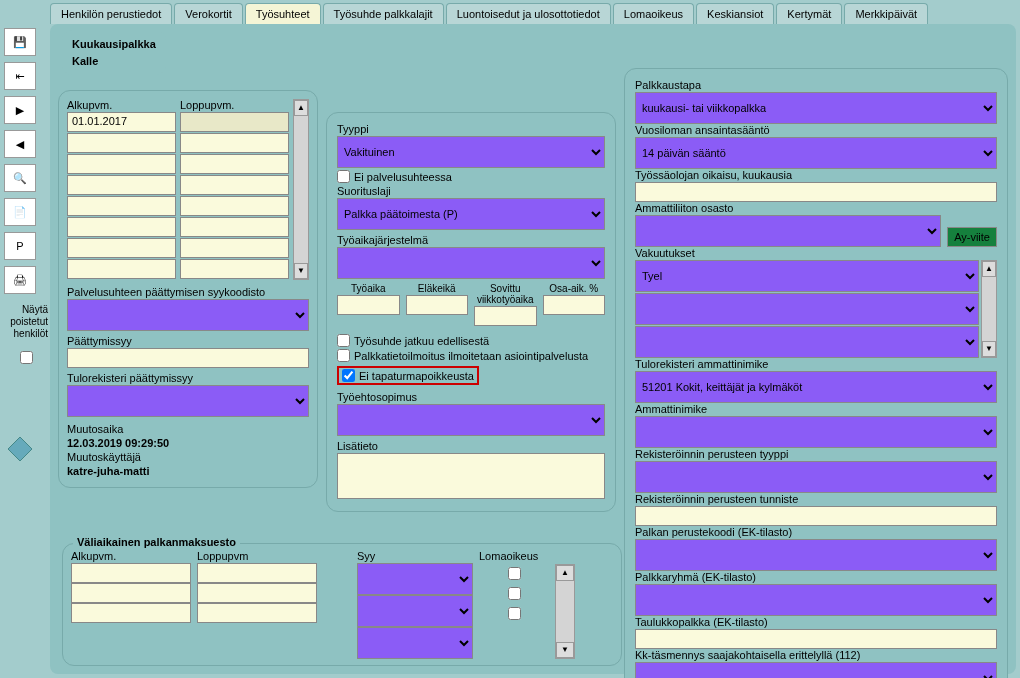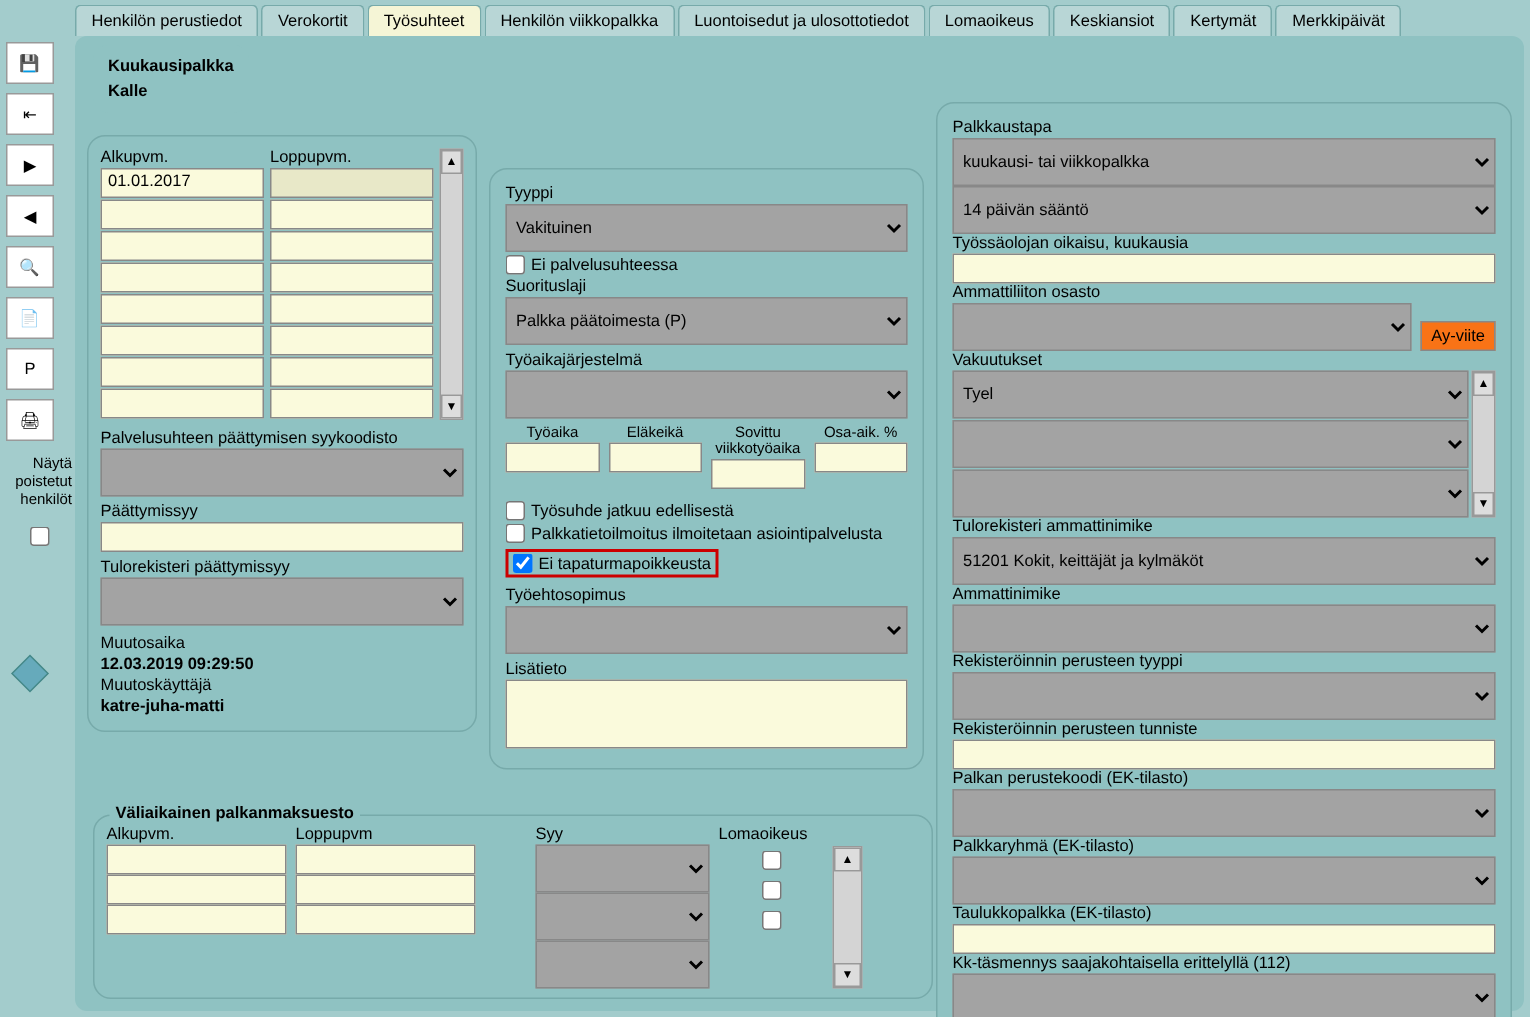--- a/index.html
+++ b/index.html
@@ -57,21 +57,21 @@
     padding: 0 4px; font-size: 11px; font-weight: bold;
   }
   
   .label { font-size: 11px; margin-bottom: 1px; }
   
   .input-field {
     width: 100%; height: 20px; background: #fafadc; border: 1px solid #888;
     padding: 2px 4px; font-size: 11px;
   }
   .select-field {
-    width: 100%; height: 32px; background: #a3a3a3; border: 1px solid #888;
+    width: 100%; height: 32px; background: #8b5cf6; border: 1px solid #888;
     padding: 1px 2px; font-size: 11px;
   }
   
   .date-table { display: flex; gap: 4px; }
   .date-col { flex: 1; }
   .date-col .label { font-size: 11px; }
   .date-row { height: 20px; background: #fafadc; border: 1px solid #888; padding: 2px 4px; margin-bottom: 1px; }
   .date-row-readonly { background: #e8e8c8; }
   
   .scroll-stub {
@@ -86,21 +86,21 @@
   .highlighted { border: 2px solid #c00; padding: 1px 3px; display: inline-flex; }
   
   .info-row { font-size: 11px; margin: 2px 0; }
   .info-row.bold { font-weight: bold; }
   
   .four-col { display: flex; gap: 6px; }
   .four-col > div { flex: 1; }
   .four-col .label { text-align: center; font-size: 10px; }
   
   .inline-row { display: flex; gap: 6px; align-items: flex-end; }
-  .ay-btn { height: 20px; padding: 0 6px; background: #f97316; border: 1px solid #888; cursor: pointer; }
+  .ay-btn { height: 20px; padding: 0 6px; background: #15803d; border: 1px solid #888; cursor: pointer; }
   
   .textarea-field { width: 100%; height: 46px; background: #fafadc; border: 1px solid #888; resize: none; }
   
   .temp-group { position: absolute; bottom: 8px; left: 12px; width: 560px; }
   .temp-cols { display: flex; gap: 6px; }
   .temp-cols > div { }
   .temp-cols .c1, .temp-cols .c2 { width: 120px; }
   .temp-cols .c3 { width: 150px; padding-left: 34px; }
   .temp-cols .c4 { width: 70px; }
   .temp-cols .c5 { width: 20px; }
@@ -142,21 +142,21 @@
     <svg width="28" height="28" viewBox="0 0 28 28">
         <polygon points="14,2 26,14 14,26 2,14" fill="#6ab" stroke="#488" stroke-width="1"></polygon>
       </svg>
   </div>
 </div>
 
 <div class="tabs">
   <div class="tab">Henkilön perustiedot</div>
   <div class="tab">Verokortit</div>
   <div class="tab active">Työsuhteet</div>
-  <div class="tab">Henkilön viikkopalkka</div>
+  <div class="tab">Työsuhde palkkalajit</div>
   <div class="tab">Luontoisedut ja ulosottotiedot</div>
   <div class="tab">Lomaoikeus</div>
   <div class="tab">Keskiansiot</div>
   <div class="tab">Kertymät</div>
   <div class="tab">Merkkipäivät</div>
 </div>
 
 <div class="main">
 
   <div class="header-box">
@@ -250,20 +250,21 @@
       <div style="height:4px"></div>
       <div class="label">Lisätieto</div>
       <textarea class="textarea-field" style=""></textarea>
     </div>
   </div>
 
   <div class="col col3">
     <div class="group" style="padding:10px;">
       <div class="label">Palkkaustapa</div>
       <select class="select-field"><option>kuukausi- tai viikkopalkka</option></select>
+      <div class="label">Vuosiloman ansaintasääntö</div>
       <select class="select-field"><option>14 päivän sääntö</option></select>
       <div class="label">Työssäolojan oikaisu, kuukausia</div>
       <input class="input-field" style="">
       <div class="label">Ammattiliiton osasto</div>
       <div class="inline-row">
         <select class="select-field" style="flex:1"><option></option></select>
         <button class="ay-btn">Ay-viite</button>
       </div>
       <div class="label">Vakuutukset</div>
       <div class="vakuutus-list">

